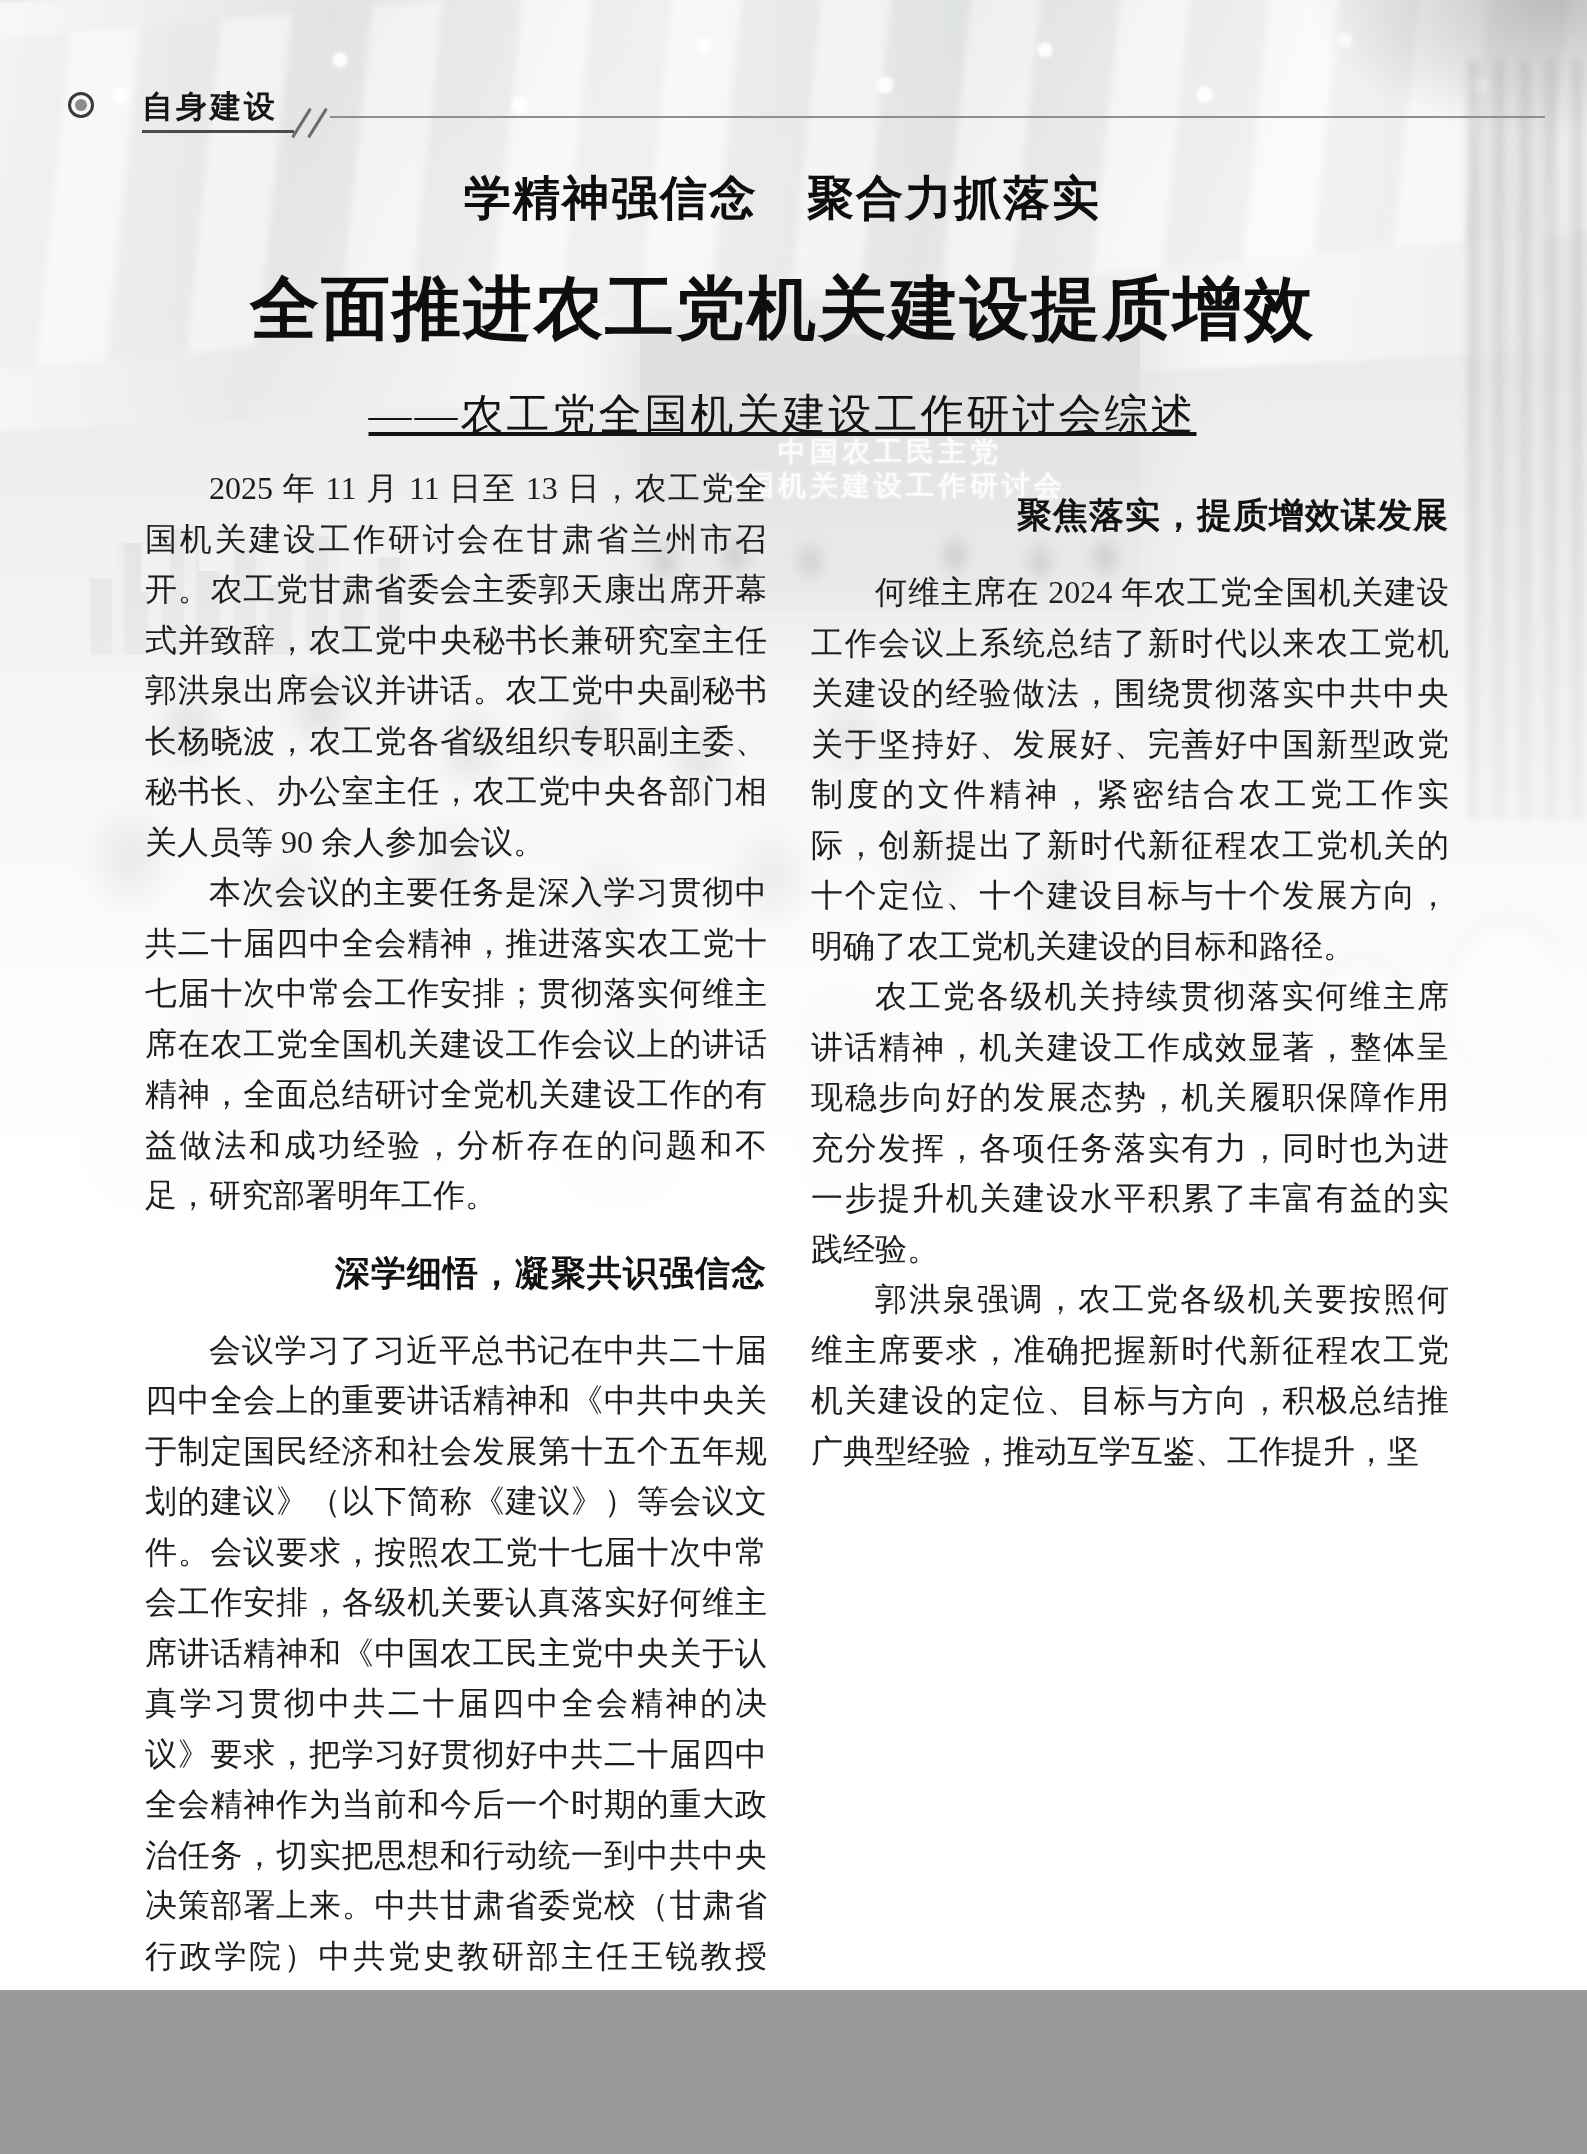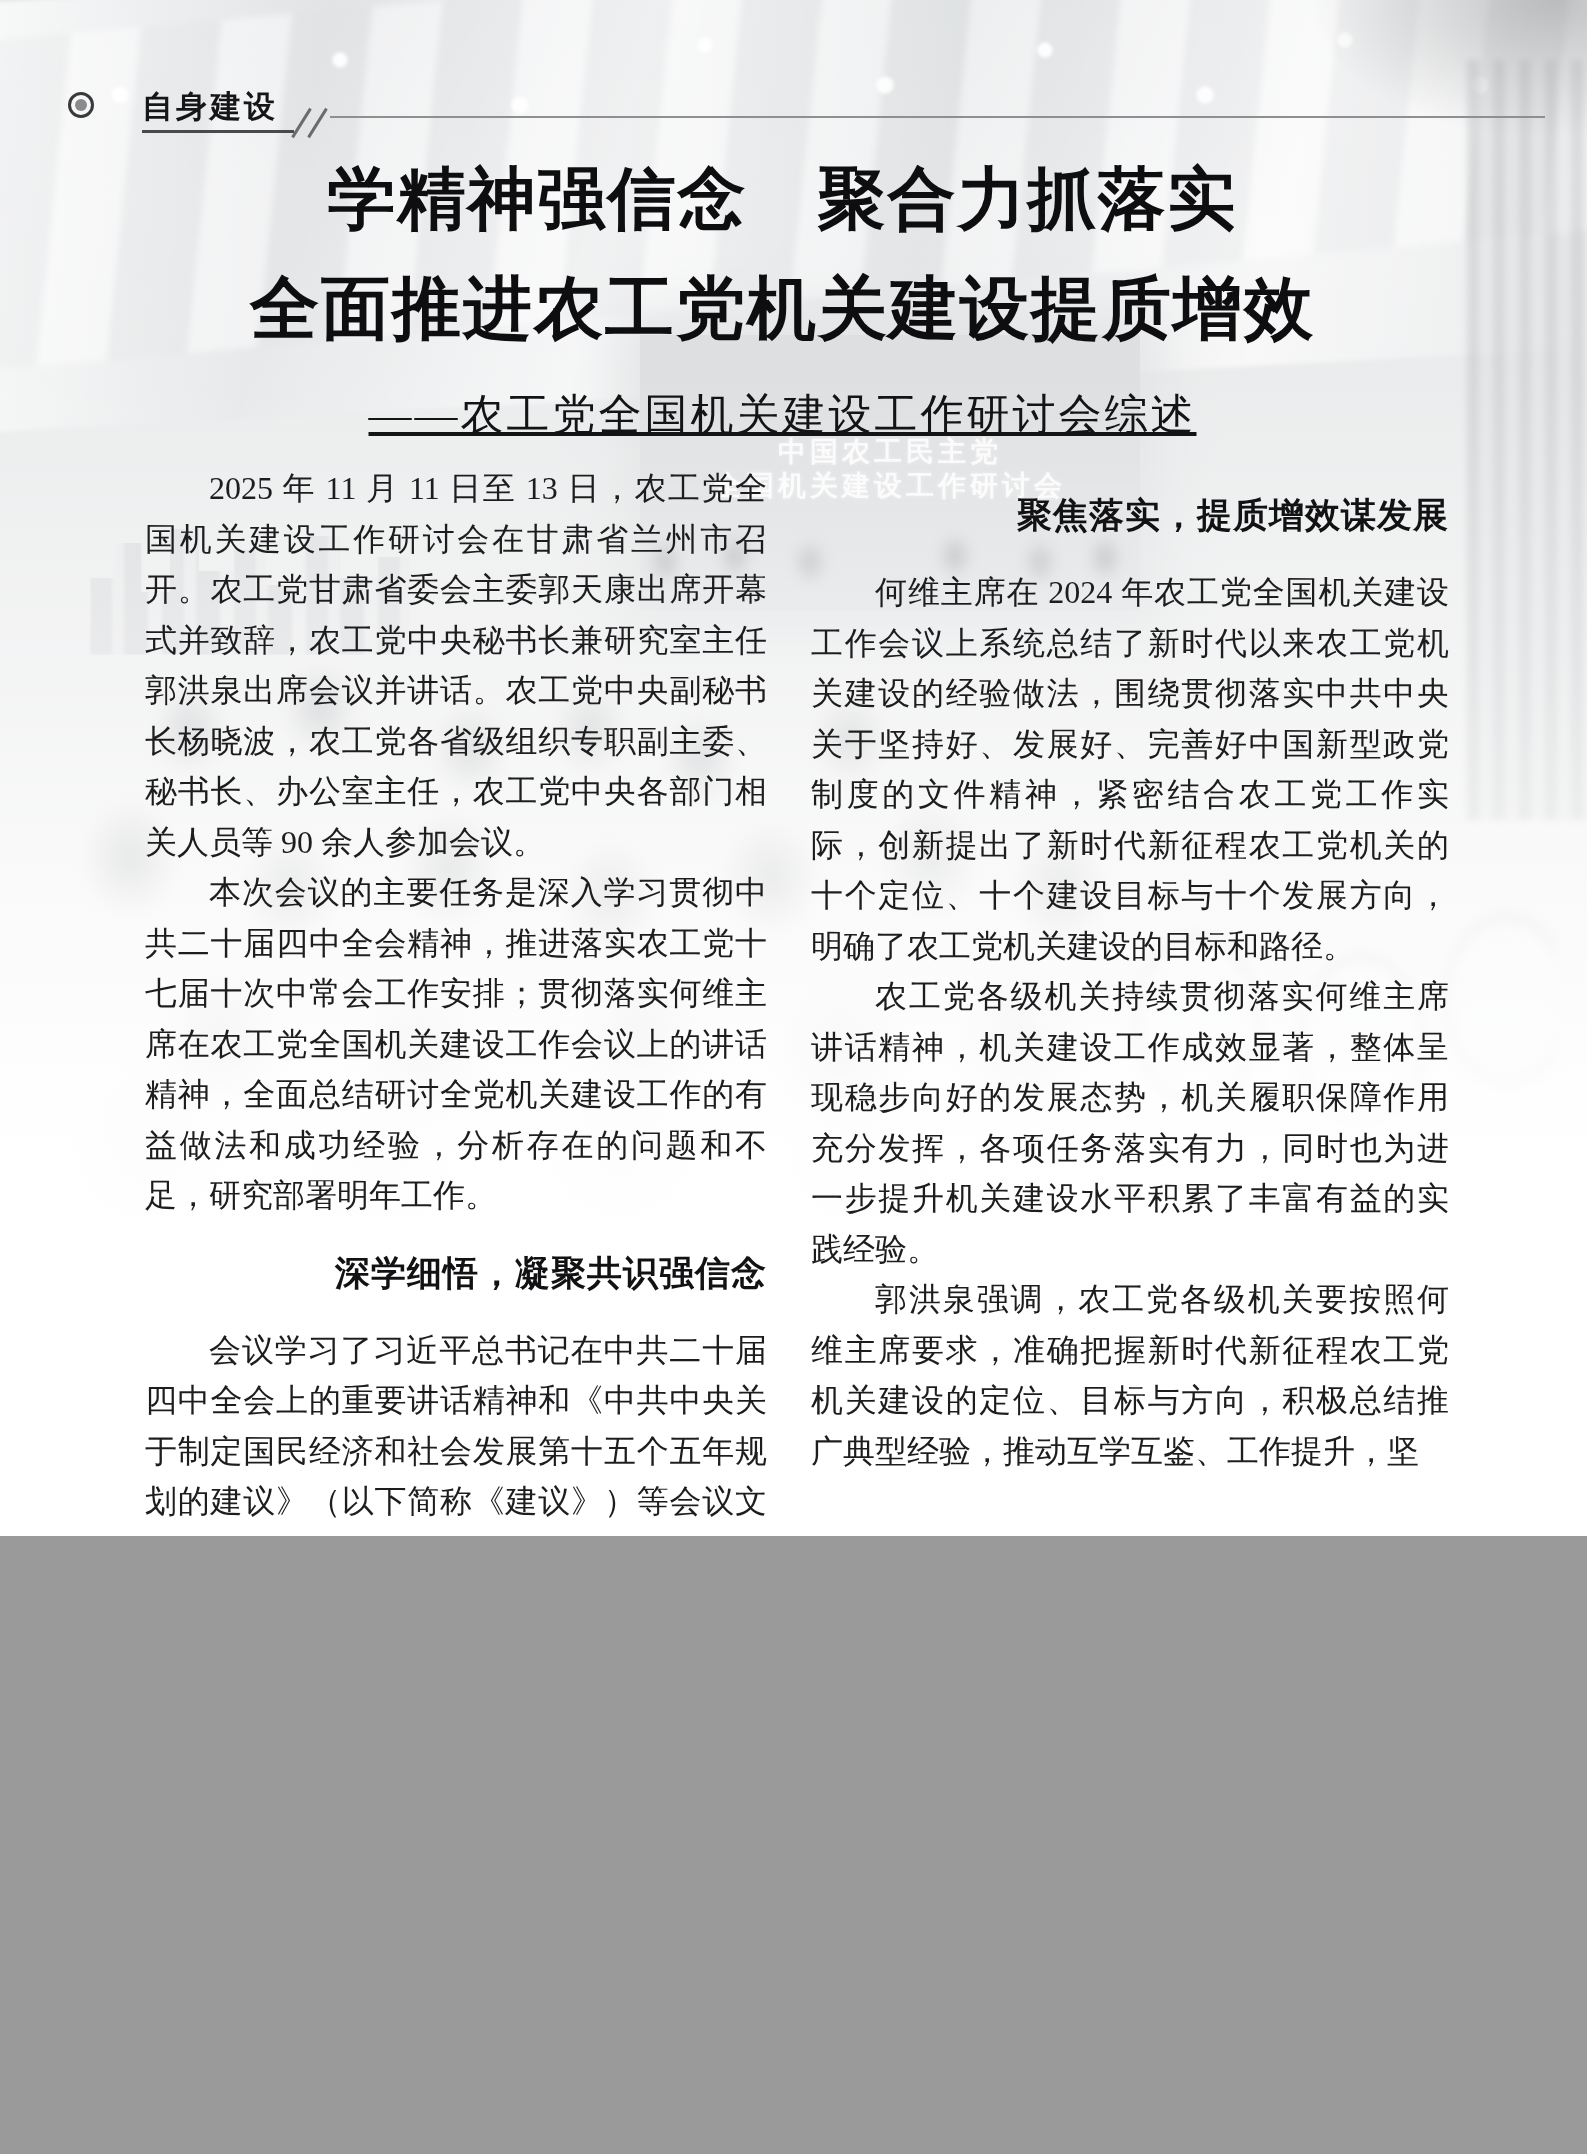--- a/index.html
+++ b/index.html
@@ -1,18 +1,18 @@
 <!DOCTYPE html>
 <html><head>
 <meta charset="utf-8">
 <style>
   html,body{margin:0;padding:0;background:#9a9a9a;}
   .page{
     position:relative;
-    width:1587px;height:1536px;
+    width:1587px;height:1990px;
     margin:0 auto;
     background:#ffffff;
     overflow:hidden;
     font-family:"Liberation Serif","DejaVu Serif",serif;
     color:#1d1d1f;
   }
   
   .photo{position:absolute;left:0;top:0;width:1587px;height:1280px;overflow:hidden;}
   .photo .base{position:absolute;inset:0;
     background:linear-gradient(to bottom,#caced1 0%,#d6d8da 16%,#dcdedf 34%,#e2e3e4 55%,#ececec 78%,#f9f9f9 92%,#ffffff 100%);}
@@ -96,21 +96,21 @@
   .bullet::after{content:"";position:absolute;left:4px;top:4px;width:12px;height:12px;border-radius:50%;background:#8b8b8d;}
   .section-label{position:absolute;left:74px;top:-2px;
     font-family:"Liberation Sans","DejaVu Sans",sans-serif;font-weight:800;font-size:31px;letter-spacing:3px;color:#161618;}
   .rule-a{position:absolute;left:74px;top:42px;width:152px;height:3px;background:#4a4a4c;}
   .slash{position:absolute;top:18px;width:3px;height:34px;background:#6b6b6d;transform:rotate(32deg);}
   .slash.s1{left:232px;} .slash.s2{left:248px;}
   .rule-b{position:absolute;left:262px;top:28px;width:1215px;height:2px;background:#8f8f91;}
 
   .title-line{position:absolute;left:105px;width:1355px;text-align:center;
     font-family:"Liberation Sans","DejaVu Sans",sans-serif;font-weight:800;color:#0e0e10;letter-spacing:2px;}
-  .title1{top:160px;font-size:68px;line-height:76px;}
+  .title1{top:160px;font-size:47px;line-height:76px;}
   .title2{top:262px;font-size:69px;line-height:78px;margin-top:8px;}
   .subtitle{position:absolute;left:105px;top:386px;width:1355px;text-align:center;
     font-family:"Liberation Serif","DejaVu Serif",serif;font-weight:500;font-size:43px;letter-spacing:3px;color:#141416;text-decoration:underline;}
 
   .columns{position:absolute;left:145px;top:463px;width:1315px;display:flex;gap:44px;}
   .col{width:622px;}
   .col.right{width:638px;}
   .col p{margin:0;font-size:32px;line-height:50.5px;text-align:justify;text-justify:inter-ideograph;color:#1d1d1f;}
   .col p.ind{text-indent:2em;}
   .col p.cont{text-indent:0;letter-spacing:-1px;}

